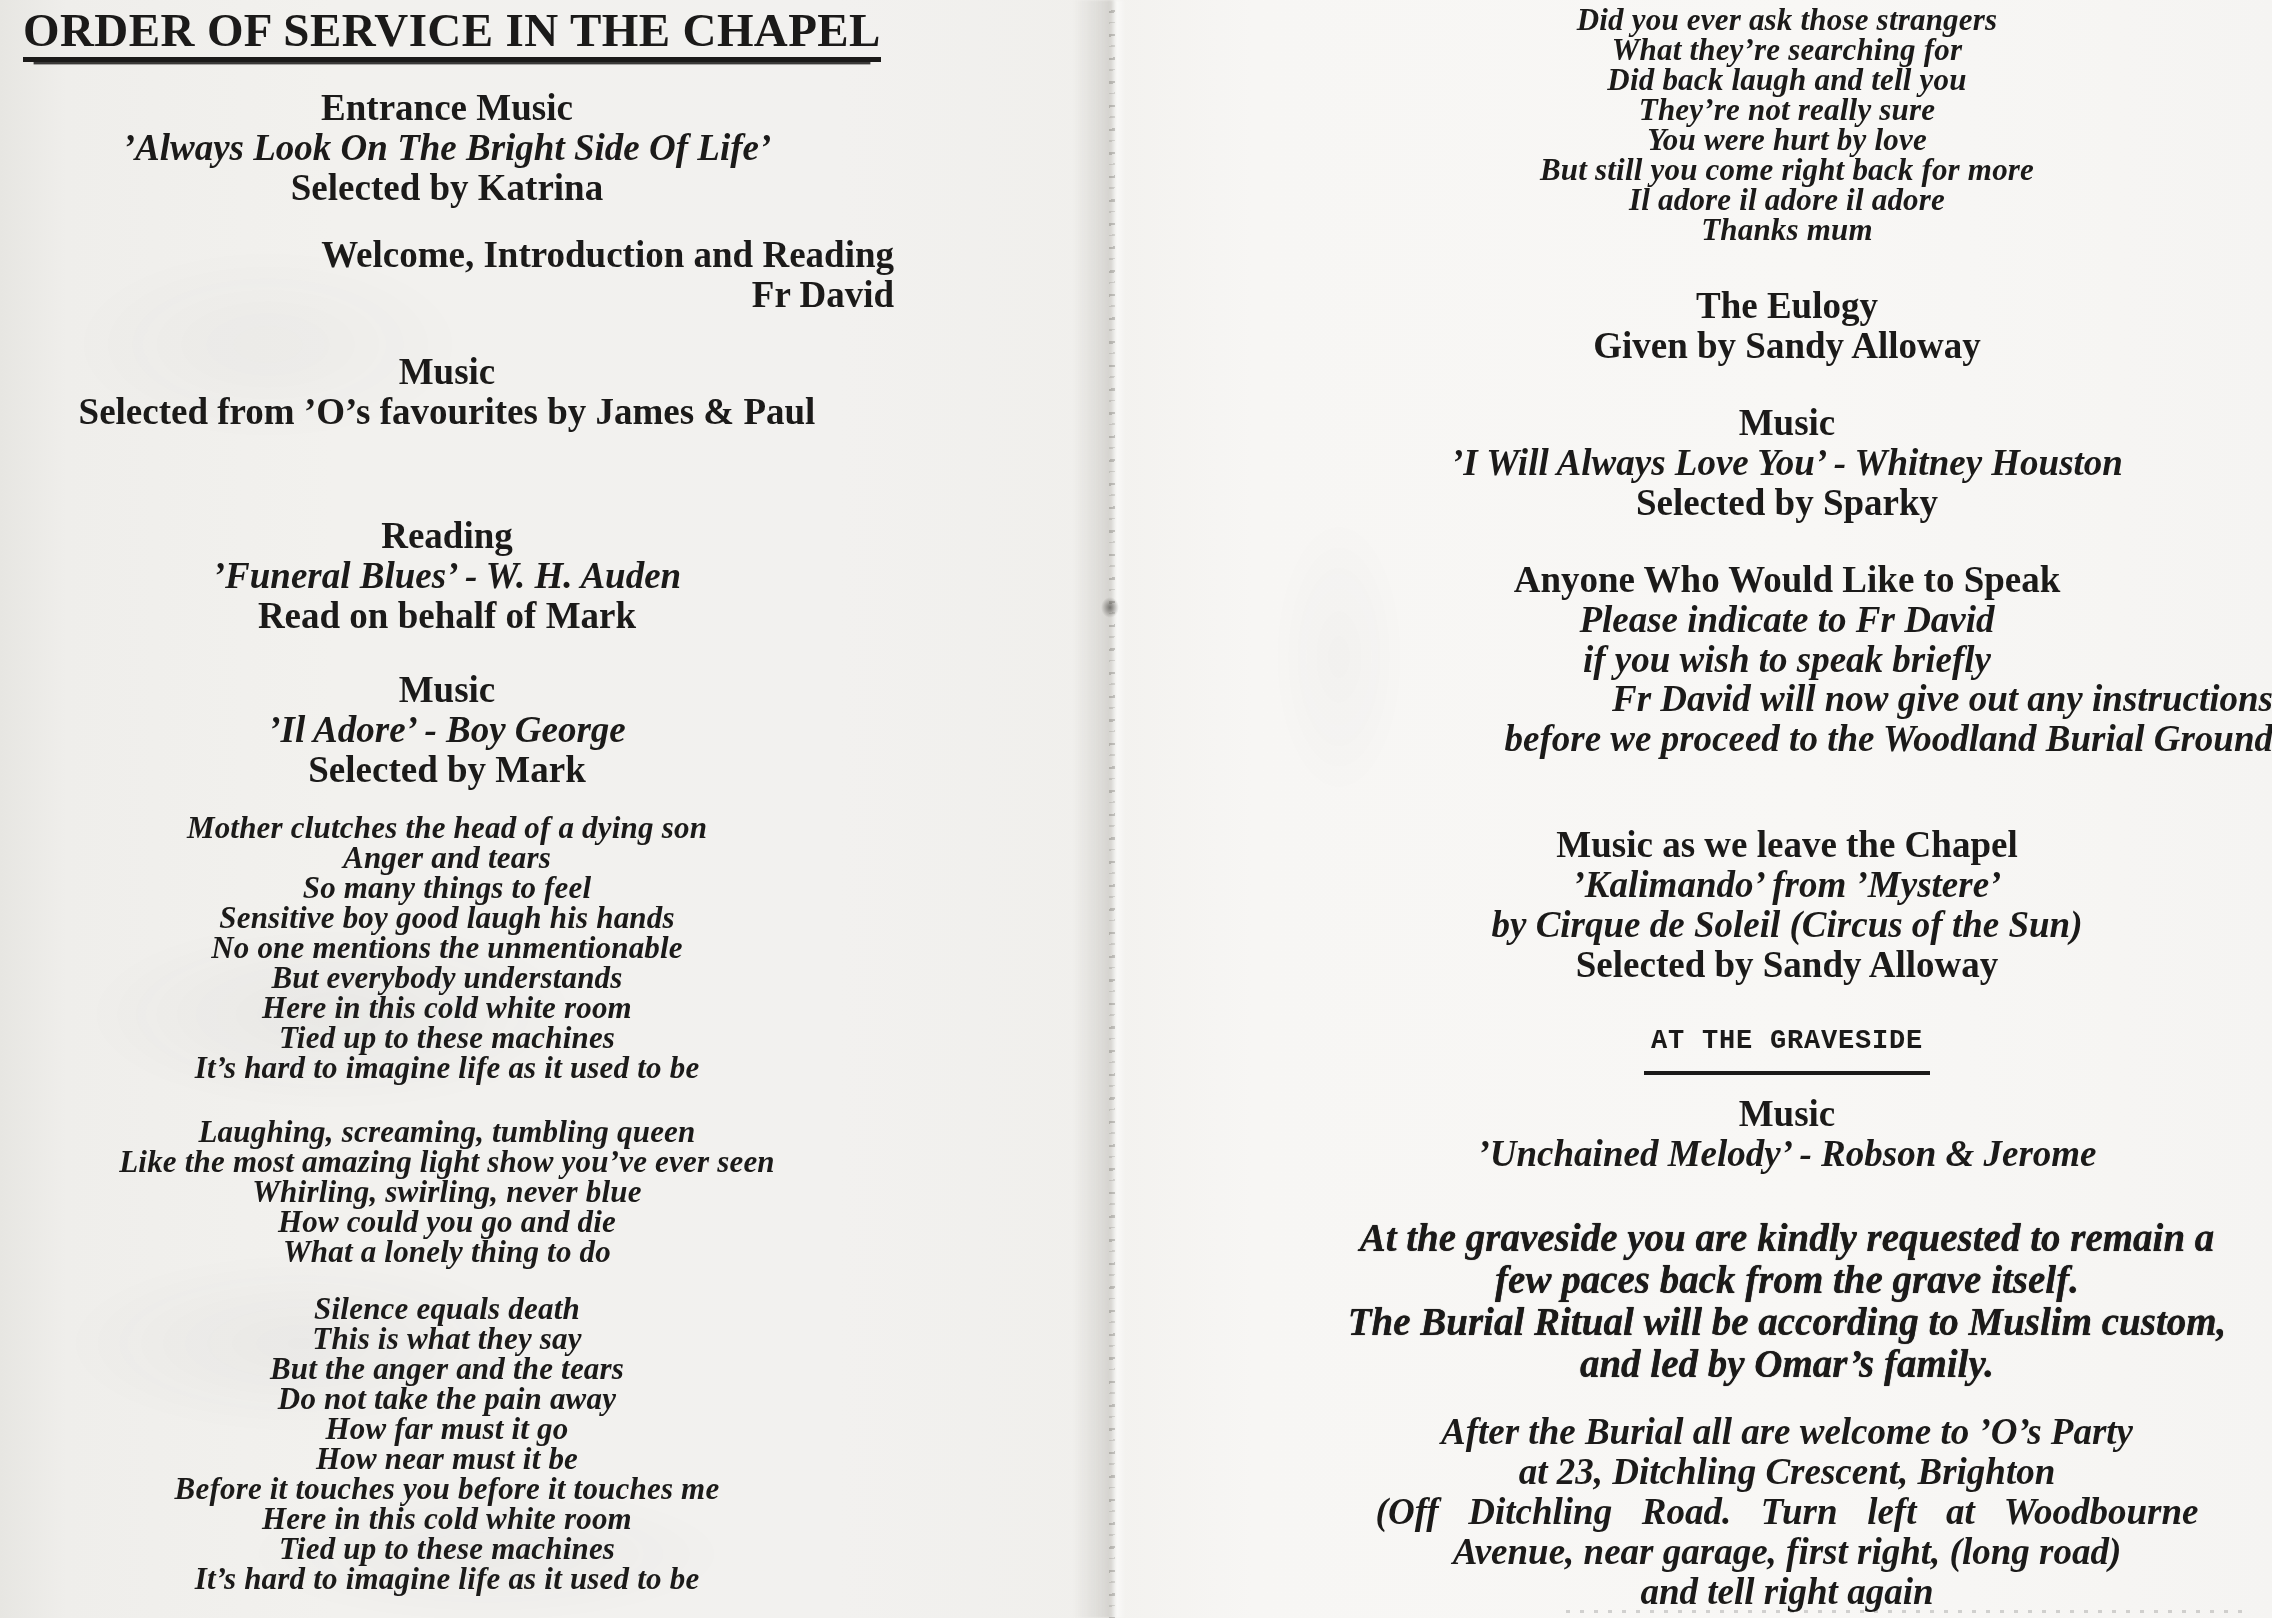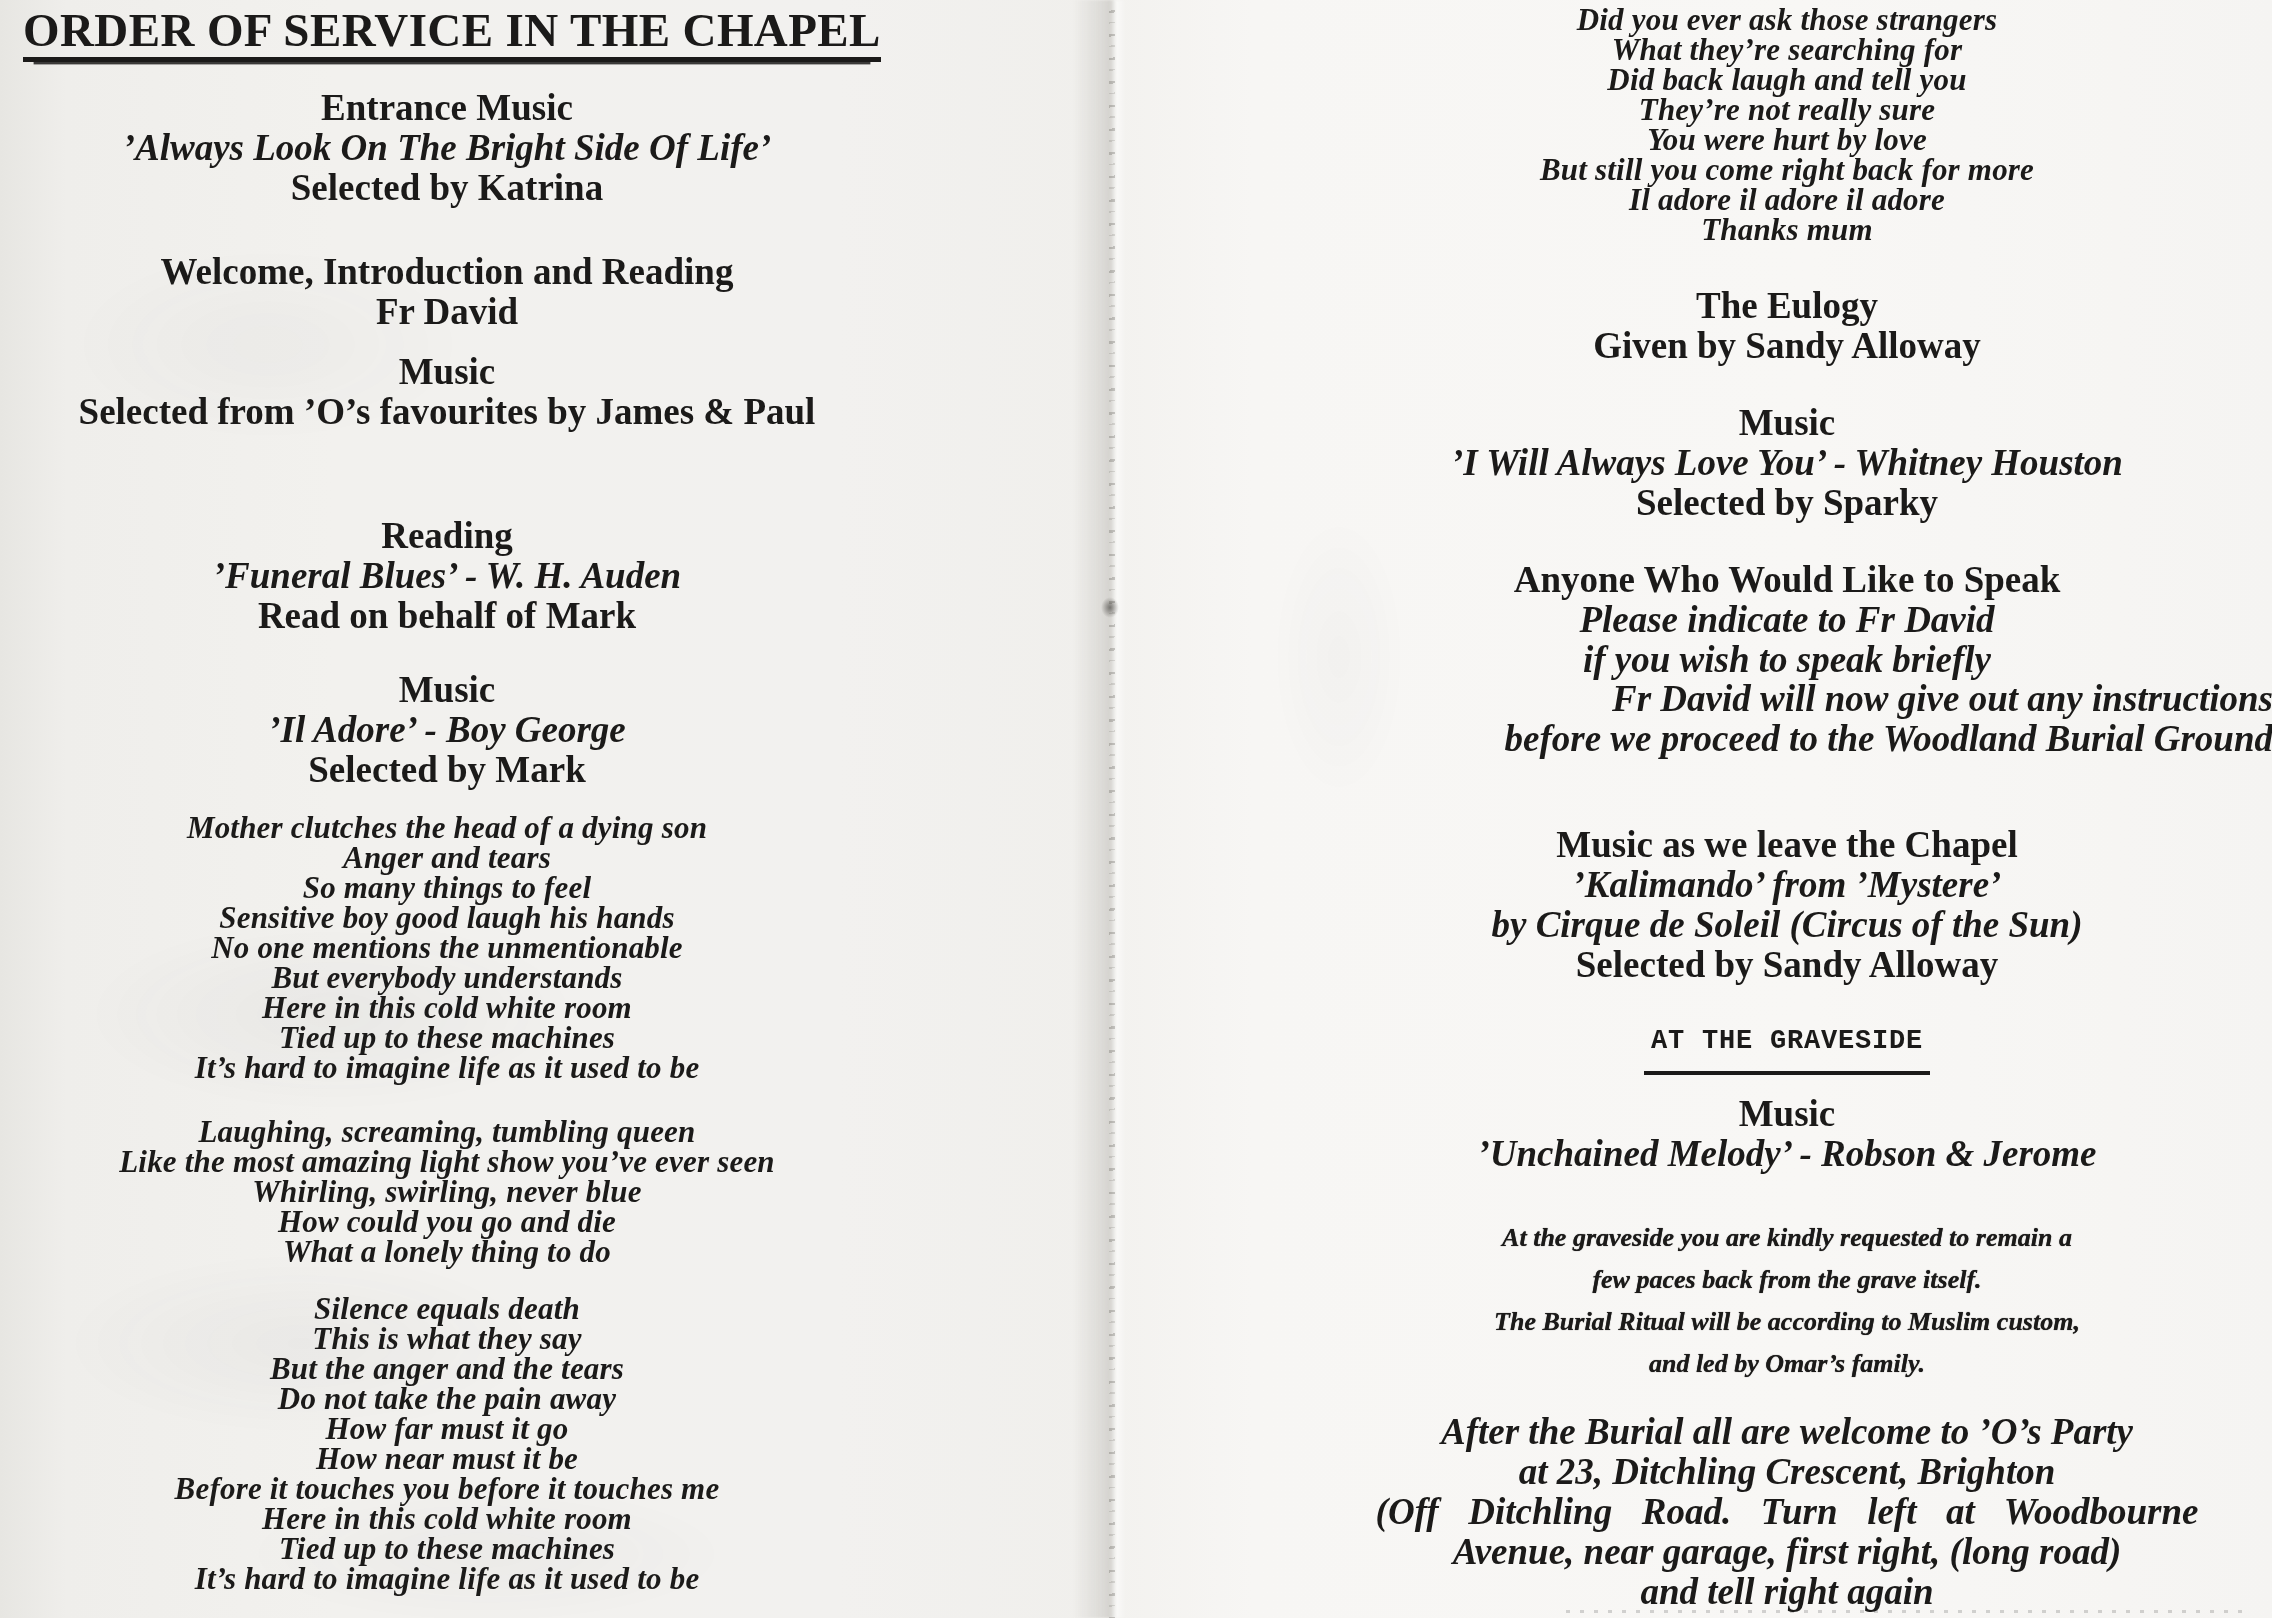--- a/index.html
+++ b/index.html
@@ -24,30 +24,30 @@
     position:absolute; left:23px; top:4.9px; margin:0;
     font-size:47px; letter-spacing:0.4px; line-height:1.1;
     border-bottom:5.7px solid #1b1a19; padding-bottom:0;
     box-shadow:0 13px 0 -10.6px rgba(27,26,25,.85);
   }
   .section{position:absolute; left:0; width:100%; text-align:center;}
   .line{white-space:nowrap;}
   .s-header,.s-plain{font-style:normal; font-size:37px; line-height:40px;}
   .s-italic{font-style:italic; font-size:37px; line-height:40px;}
   .s-poem{font-style:italic; font-size:31px; line-height:30px; letter-spacing:0.2px;}
-  .s-heavy{font-style:italic; font-size:26px; line-height:42px; text-shadow:0 0 0.8px #1b1a19;}
+  .s-heavy{font-style:italic; font-size:39px; line-height:42px; text-shadow:0 0 0.8px #1b1a19;}
   .s-invite{font-style:italic; font-size:37px; line-height:40px;}
   .s-justify{font-style:italic; font-size:37px; line-height:40px; word-spacing:.55em;}
   .s-gtitle{
     font-style:normal; font-size:27px; line-height:44px; display:inline-block;
     border-bottom:4.9px solid #1b1a19; padding:0 6.5px 8px 6.5px; letter-spacing:0.8px;font-family:Liberation Mono, monospace;
   }
 
   
-  #sec-entrance-music{top:88px;} #sec-welcome{top:252px;} #sec-music-crucified{top:352px;}
+  #sec-entrance-music{top:88px;} #sec-welcome{top:235px;text-align:right;} #sec-music-crucified{top:352px;}
   #sec-reading-funeral-blues{top:516px;} #sec-music-il-adore{top:670px;}
   #sec-lyrics-stanza-1{top:813px;} #sec-lyrics-stanza-2{top:1117px;} #sec-lyrics-stanza-3{top:1294px;}
   
   #sec-lyrics-stanza-4{top:4.9px;} #sec-eulogy{top:286px;} #sec-music-whitney{top:403px;}
   #sec-anyone-speak{top:560px;} #sec-instructions{top:679px;text-align:right;} #sec-music-leaving{top:825px;}
   #sec-graveside-title{top:1019px;} #sec-music-unchained{top:1094px;}
   #sec-graveside-note{top:1217px;} #sec-party-invite{top:1412px;}
 
   
   .tear{

